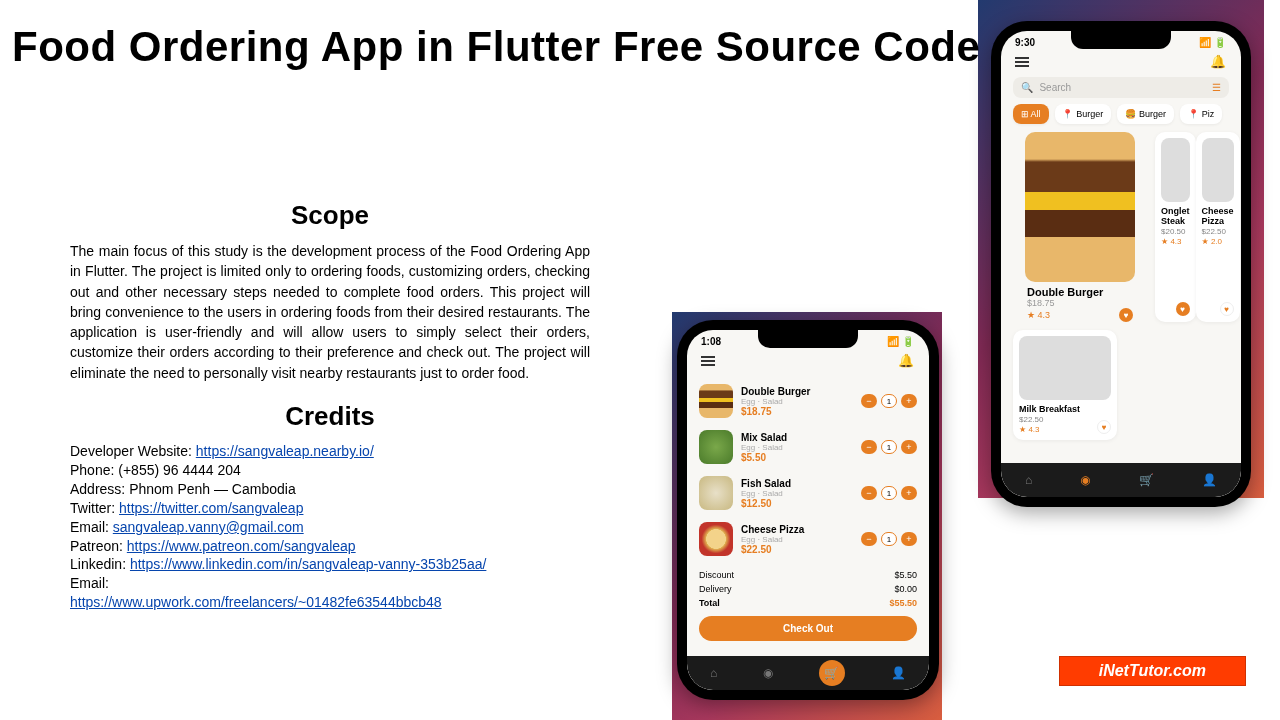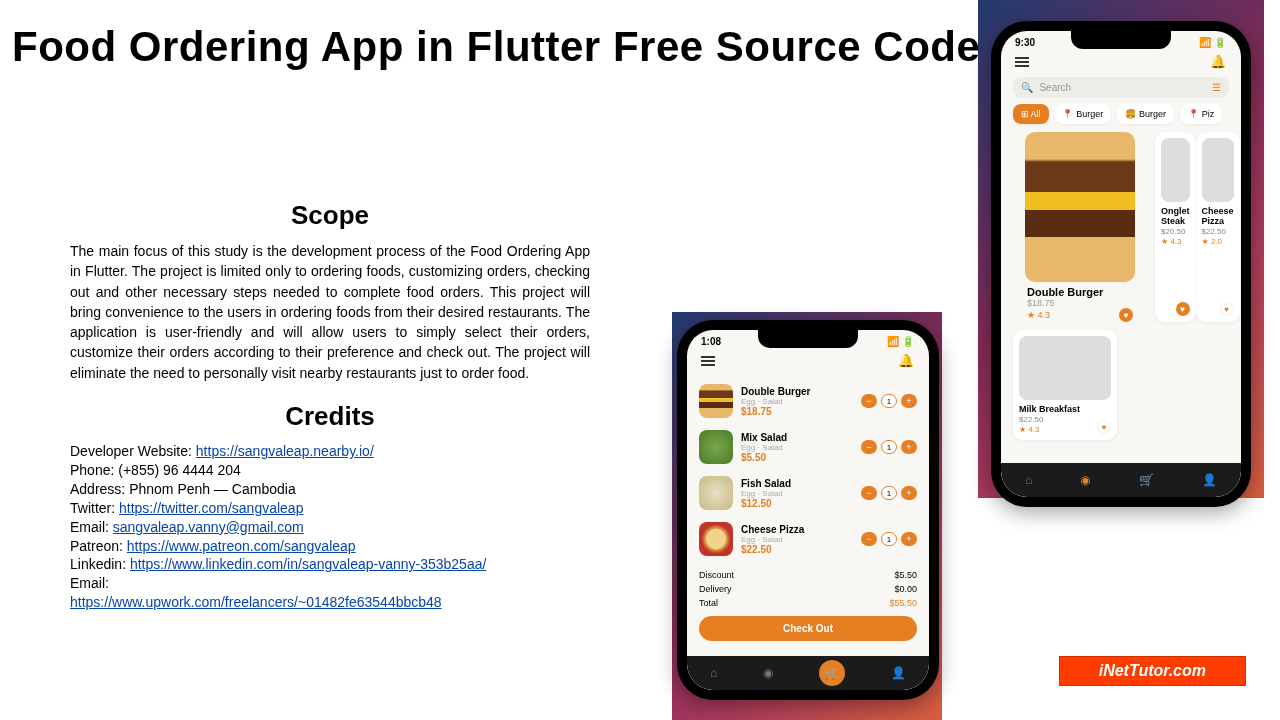--- a/index.html
+++ b/index.html
@@ -54,21 +54,21 @@
 .cart-info { flex:1; }
 .cart-name { font-size:10px; font-weight:600; }
 .cart-sub { font-size:8px; color:#aaa; }
 .cart-price { font-size:10px; color:#e67e22; font-weight:600; }
 .qty { display:flex; align-items:center; gap:4px; }
 .qbtn { width:16px; height:14px; background:#e67e22; border-radius:8px; color:#fff; font-size:9px; display:flex; align-items:center; justify-content:center; }
 .qval { width:16px; height:14px; background:#fff; border:1px solid #e67e22; border-radius:8px; font-size:8px; display:flex; align-items:center; justify-content:center; }
 
 .summary { margin:2px 12px; font-size:9px; }
 .sumrow { display:flex; justify-content:space-between; padding:2px 0; }
-.sumrow.total { font-weight:400; }
+.sumrow.total { font-weight:700; }
 .sumrow.total .v { color:#e67e22; }
 .checkout { margin:6px 12px; background:#e67e22; color:#fff; text-align:center; border-radius:16px; padding:7px; font-size:10px; font-weight:600; }
 
 .navbar { position:absolute; bottom:0; left:0; right:0; height:34px; background:#1b1b1b; border-radius:0 0 26px 26px; display:flex; justify-content:space-around; align-items:center; color:#777; font-size:12px; }
 .navbar .on { color:#e67e22; }
 .navcircle { width:26px; height:26px; background:#e67e22; border-radius:50%; display:flex; align-items:center; justify-content:center; font-size:12px; }
 
 .badge { position:absolute; right:34px; bottom:34px; background:#ff3c00; color:#fff; font-style:italic; font-weight:700; font-size:16px; padding:6px 40px; box-shadow:inset 0 0 0 1px #d03000; }
 
 

